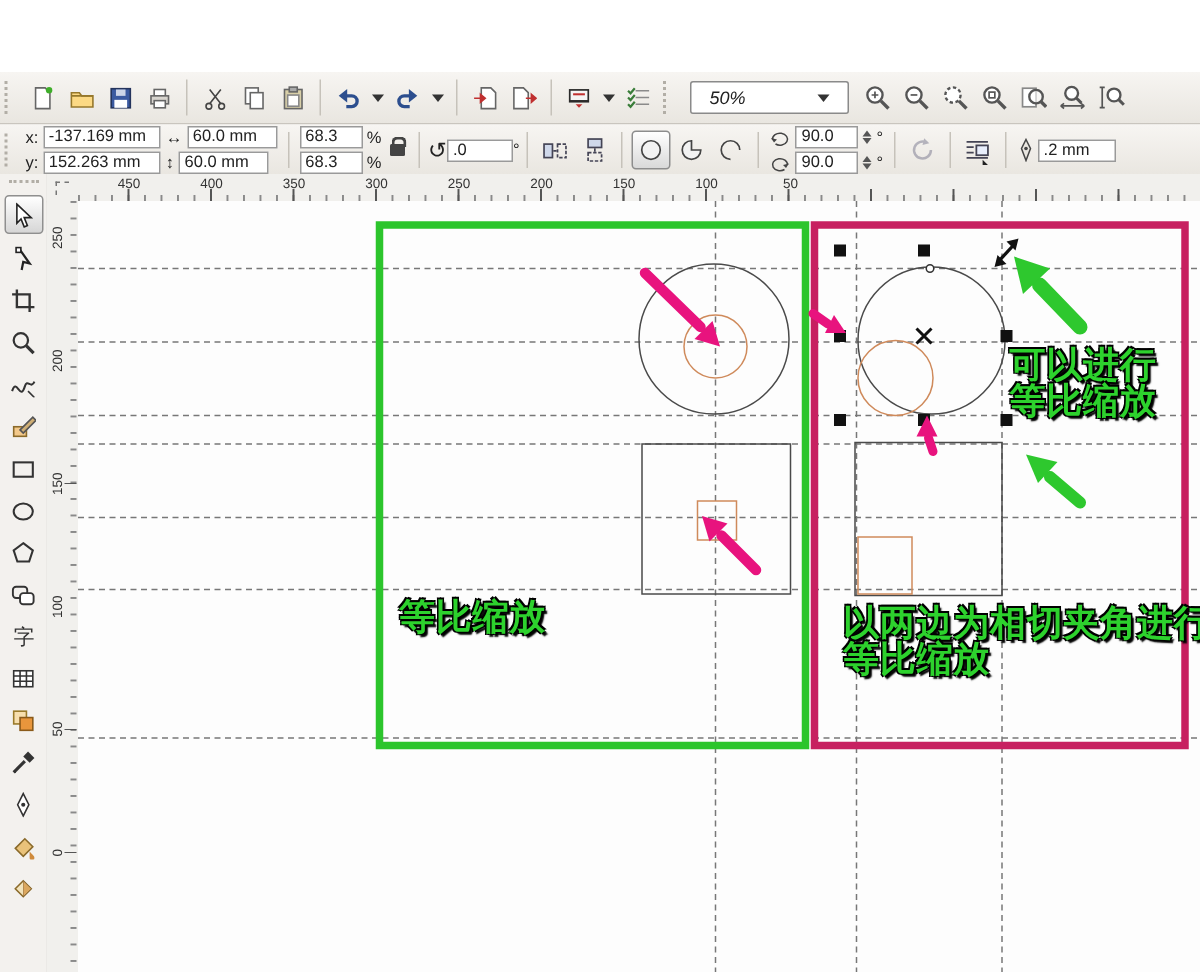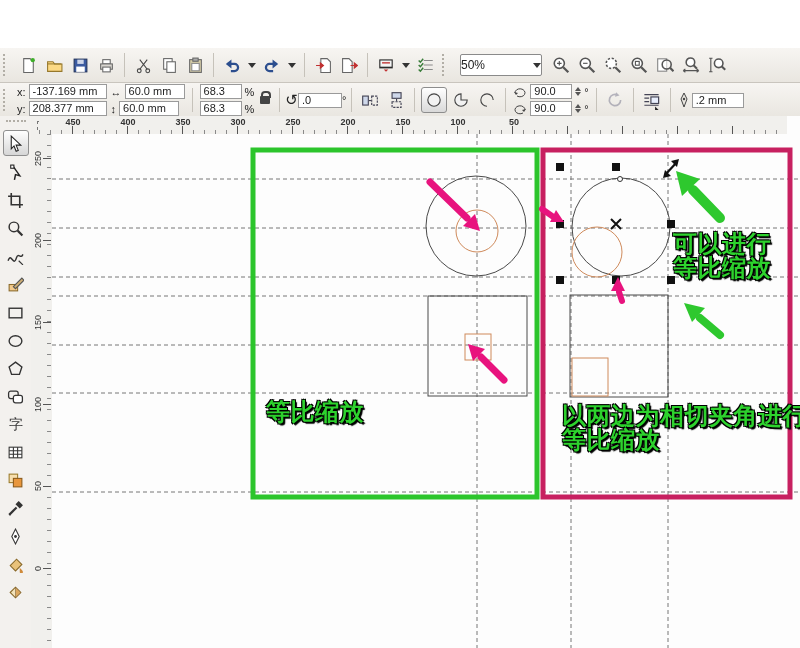--- a/index.html
+++ b/index.html
@@ -25,21 +25,21 @@
   .toolbar{top:48px;height:34px;}
   .propbar{top:83px;height:34px;}
   .grip{width:5px;height:22px;margin:0 5px 0 3px;border-left:2px dotted #b2aea6;}
   .sep{width:1px;height:24px;background:#c6c2ba;margin:0 5px;}
   .tbtn{all:unset;display:inline-flex;align-items:center;justify-content:center;
     width:24px;height:24px;border-radius:3px;margin:0 1px;cursor:default;}
   .darr{width:0;height:0;border-left:4px solid transparent;border-right:4px solid transparent;
     border-top:5px solid #333;display:inline-block;margin:0 3px;}
   .combo{display:inline-flex;align-items:center;justify-content:space-between;
     width:80px;height:20px;background:#fff;border:1px solid #8a8a8a;border-radius:2px;
-    padding:0 0;margin:0 6px;font-size:12px;}
+    padding:0 12px;margin:0 6px;font-size:12px;font-style:italic;}
   .field{display:inline-block;background:#fff;border:1px solid #9a9a9a;height:13px;
     line-height:13px;font-size:11px;padding:0 3px;overflow:hidden;white-space:nowrap;}
   .pcol{display:flex;flex-direction:column;gap:2px;margin:0 2px;}
   .prow{display:flex;align-items:center;gap:3px;height:15px;}
   .lbl{font-size:11px;color:#222;}
   .spin{display:inline-flex;flex-direction:column;gap:1px;}
   .spin i{width:0;height:0;border-left:3px solid transparent;border-right:3px solid transparent;}
   .spin .up{border-bottom:4px solid #555;} .spin .dn{border-top:4px solid #555;}
   .lock{width:10px;height:8px;background:#444;border-radius:1px;position:relative;margin:0 4px;}
   .lock:before{content:"";position:absolute;left:1px;top:-5px;width:6px;height:5px;
@@ -51,25 +51,25 @@
   .toolbox{position:absolute;left:0;top:0;width:31px;height:532px;background:#f3f1ee;
     border-right:1px solid #d7d4ce;display:flex;flex-direction:column;align-items:center;}
   .vgrip{width:20px;height:4px;border-top:2px dotted #b2aea6;margin:4px 0 2px;}
   .tool{all:unset;width:24px;height:24px;margin:2px 0;display:flex;align-items:center;
     justify-content:center;border-radius:3px;cursor:default;}
   .tool.selected{background:linear-gradient(#ffffff,#d6d6d6);border:1px solid #8f8f8f;}
   .corner{position:absolute;left:31px;top:0;width:21px;height:18px;background:#f1f0ed;
     border-right:1px solid #cfccc6;border-bottom:1px solid #cfccc6;}
   .corner:after{content:"";position:absolute;left:6px;top:5px;width:8px;height:8px;
     border-left:1px dashed #777;border-top:1px dashed #777;}
-  .hruler{position:absolute;left:39px;top:0;width:748px;height:18px;background:#f1f0ed;
+  .hruler{position:absolute;left:52px;top:0;width:748px;height:18px;background:#f1f0ed;
     border-bottom:1px solid #aaa;
     background-image:linear-gradient(to right,#555 0 1px,transparent 1px),
       repeating-linear-gradient(to right,#8a8a8a 0 1px,transparent 1px 11px);
-    background-size:55px 8px,11px 4px;background-position:33px 10px,0 14px;background-repeat:repeat-x;font-weight:bold;}
+    background-size:55px 8px,11px 4px;background-position:33px 10px,0 14px;background-repeat:repeat-x;}
   .hruler span{position:absolute;top:1px;width:26px;text-align:center;font-size:9px;color:#333;}
   .vruler{position:absolute;left:31px;top:18px;width:21px;height:514px;background:#f1f0ed;
     border-right:1px solid #aaa;
     background-image:linear-gradient(to bottom,#555 0 1px,transparent 1px),
       repeating-linear-gradient(to bottom,#8a8a8a 0 1px,transparent 1px 11px);
     background-size:8px 82px,4px 11px;background-position:12px 24px,16px 0;background-repeat:repeat-y;}
   .vruler span{position:absolute;left:2px;height:26px;font-size:9px;color:#333;
     writing-mode:vertical-rl;transform:rotate(180deg);text-align:center;}
   .canvas{position:absolute;left:52px;top:18px;width:748px;height:514px;background:#fdfdfd;}
   .caption{position:absolute;font-size:24px;font-weight:bold;line-height:24px;
@@ -274,21 +274,21 @@
 
   <div class="propbar">
     <span class="grip"></span>
     <div class="pcol">
       <div class="prow">
           <span class="lbl">x:</span>
           <span class="field" style="width:70px">-137.169 mm</span>
         </div>
       <div class="prow">
           <span class="lbl">y:</span>
-          <span class="field" style="width:70px">208.377 mm</span>
+          <span class="field" style="width:70px">152.263 mm</span>
         </div>
     </div>
     <div class="pcol">
       <div class="prow">
           <span class="lbl">↔</span>
           <span class="field" style="width:52px">60.0 mm</span>
         </div>
       <div class="prow">
           <span class="lbl">↕</span>
           <span class="field" style="width:52px">60.0 mm</span>

